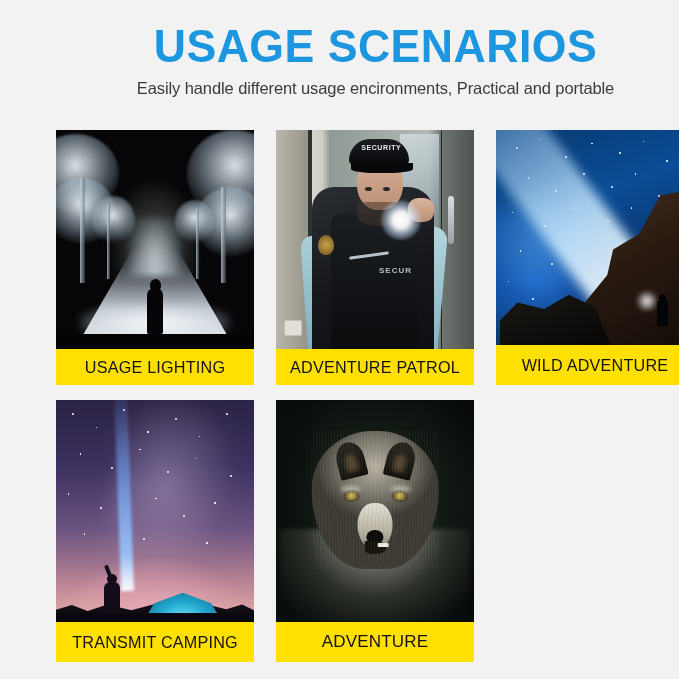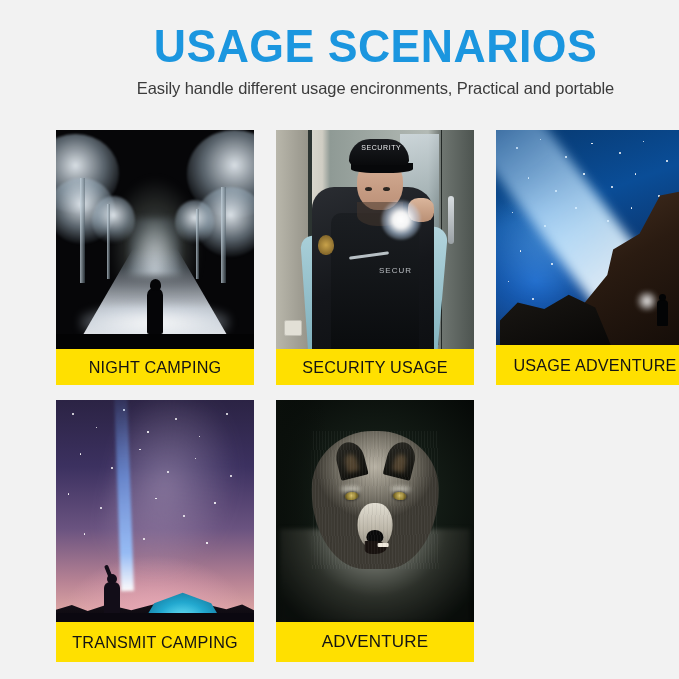--- a/index.html
+++ b/index.html
@@ -254,21 +254,21 @@
     width: 76%; height: 16%;
     background: radial-gradient(ellipse, rgba(255,255,255,.85), rgba(210,225,240,.25) 65%, transparent 80%);
     filter: blur(4px);
   }
   .night-bottom {
     position: absolute; left: 0; right: 0; bottom: 0; height: 7%;
     background: #030304;
   }
 
   
-  .s-sec { background: #0f172a; }
+  .s-sec { background: #0f172a; font-weight: bold; }
   .sec-wallL {
     position: absolute; left: 0; top: 0; width: 20%; height: 100%;
     background: linear-gradient(90deg, #b9b7ab, #8e8c82);
   }
   .sec-wallR {
     position: absolute; right: 0; top: 0; width: 16%; height: 100%;
     background: linear-gradient(90deg, #6e7570, #4d5450);
   }
   .sec-doorframe {
     position: absolute; left: 16%; top: 0; width: 70%; height: 100%;
@@ -619,21 +619,21 @@
           <div class="trunk" style="left:26%;top:34%;width:3px;height:34%;"></div>
           <div class="trunk" style="right:14%;top:26%;width:5px;height:44%;"></div>
           <div class="trunk" style="right:28%;top:36%;width:3px;height:32%;"></div>
 
           <div class="night-pool"></div>
           <div class="night-person"></div>
           <div class="night-bottom"></div>
         </div>
       </div>
       <div class="label-bar">
-        <span class="label-text sm">NIGHT CAMPING</span>
+        <span class="label-text sm">USAGE LIGHTING</span>
       </div>
     </div>
 
     <div class="card">
       <div class="thumb">
         <div class="scene s-sec">
           <div class="sec-wallL"></div>
           <div class="sec-doorframe">
             <div class="sec-doorglass"></div>
           </div>
@@ -656,21 +656,21 @@
           <div class="sec-brim"></div>
           <div class="sec-cap"></div>
           <div class="sec-captext">SECURITY</div>
 
           <div class="sec-hand"></div>
           <div class="sec-torch"></div>
           <div class="sec-outlet"></div>
         </div>
       </div>
       <div class="label-bar">
-        <span class="label-text sm">SECURITY USAGE</span>
+        <span class="label-text sm">ADVENTURE PATROL</span>
       </div>
     </div>
 
     <div class="card">
       <div class="thumb">
         <div class="scene s-wild">
           <div class="wild-milky"></div>
           <div class="stars">
             <div class="star" style="left:10%;top:8%;width:2px;height:2px;"></div>
             <div class="star" style="left:22%;top:4%;width:1.5px;height:1.5px;"></div>
@@ -697,21 +697,21 @@
             <div class="star" style="left:18%;top:78%;width:2px;height:2px;"></div>
           </div>
           <div class="wild-beam"></div>
           <div class="wild-rock"></div>
           <div class="wild-rock2"></div>
           <div class="wild-torchglow"></div>
           <div class="wild-person"></div>
         </div>
       </div>
       <div class="label-bar tall">
-        <span class="label-text sm">USAGE ADVENTURE</span>
+        <span class="label-text sm">WILD ADVENTURE</span>
       </div>
     </div>
 
     <div class="card">
       <div class="thumb">
         <div class="scene s-signal">
           <div class="sig-milky"></div>
           <div class="stars">
             <div class="star" style="left:8%;top:6%;width:2px;height:2px;"></div>
             <div class="star" style="left:20%;top:12%;width:1.5px;height:1.5px;"></div>

